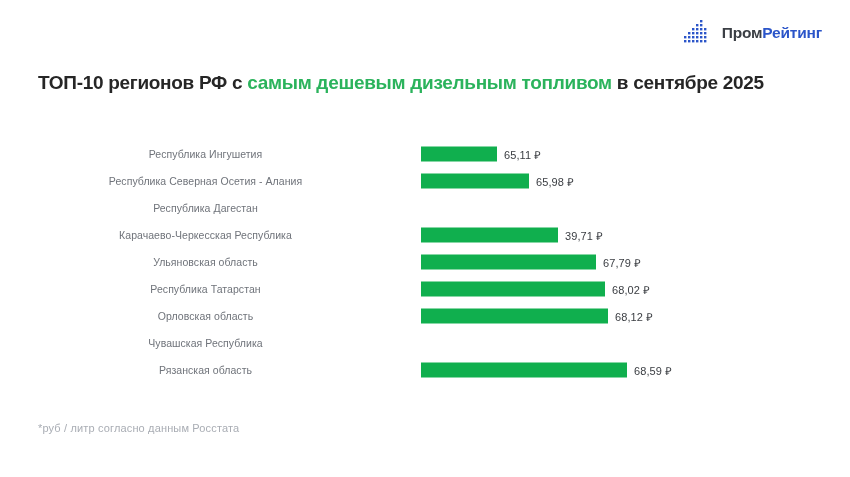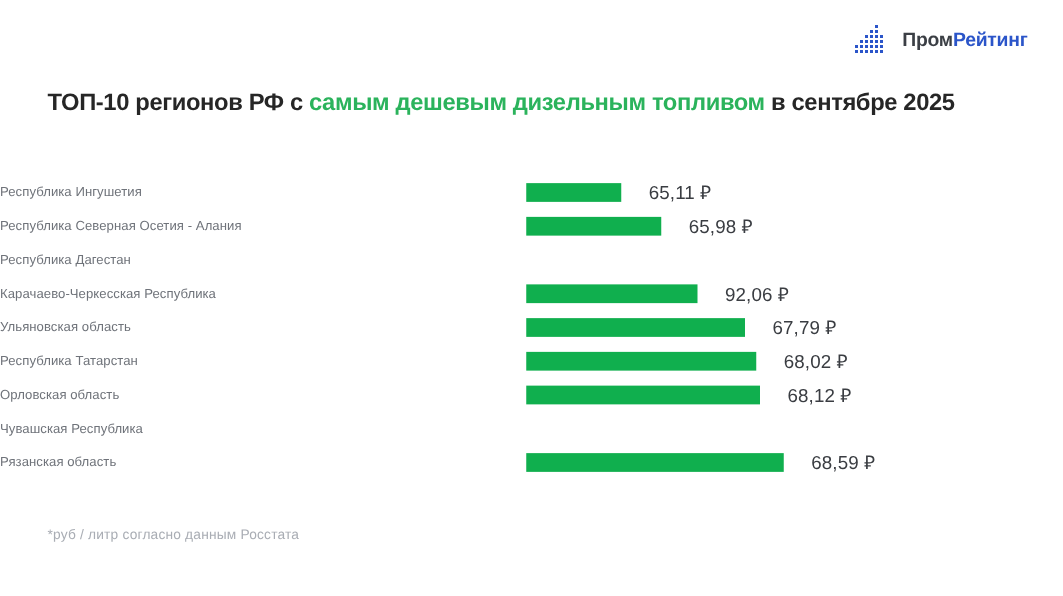--- a/index.html
+++ b/index.html
@@ -69,21 +69,21 @@
   .row {
     position: relative;
     height: 27px;
     display: flex;
     align-items: center;
   }
   .cat-label {
     position: absolute;
     left: 0;
     width: 411px;
-    text-align: left;
+    text-align: center;
     font-size: 10.5px;
     color: #6f737a;
     white-space: nowrap;
     letter-spacing: 0.05px;
   }
   .bar-area {
     position: absolute;
     left: 421px;
     top: 50%;
     transform: translateY(-50%);
@@ -91,23 +91,23 @@
     display: flex;
     align-items: center;
   }
   .bar {
     height: 15px;
     background: #10af4e;
     border-radius: 0;
     flex: none;
   }
   .val-label {
-    font-size: 15px;
+    font-size: 11px;
     color: #3a3d42;
-    margin-left: 22px;
+    margin-left: 7px;
     white-space: nowrap;
     letter-spacing: 0.1px;
   }
 
   
   .footnote {
     position: absolute;
     left: 38px;
     top: 422px;
     font-size: 11px;
@@ -173,21 +173,21 @@
           <div class="val-label">65,98 ₽</div>
         </div>
       </div>
       <div class="row">
         <div class="cat-label">Республика Дагестан</div>
       </div>
       <div class="row">
         <div class="cat-label">Карачаево-Черкесская Республика</div>
         <div class="bar-area">
           <div class="bar" style="width: 137px; background: rgb(16, 175, 78);"></div>
-          <div class="val-label">92,06 ₽</div>
+          <div class="val-label">39,71 ₽</div>
         </div>
       </div>
       <div class="row">
         <div class="cat-label">Ульяновская область</div>
         <div class="bar-area">
           <div class="bar" style="width: 175px; background: rgb(16, 175, 78);"></div>
           <div class="val-label">67,79 ₽</div>
         </div>
       </div>
       <div class="row">

